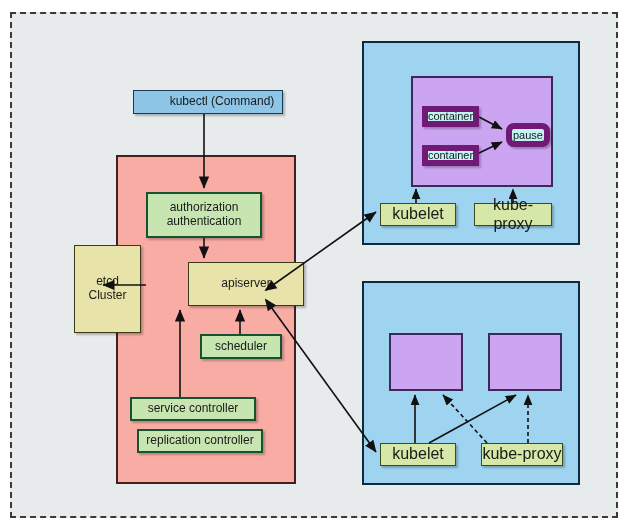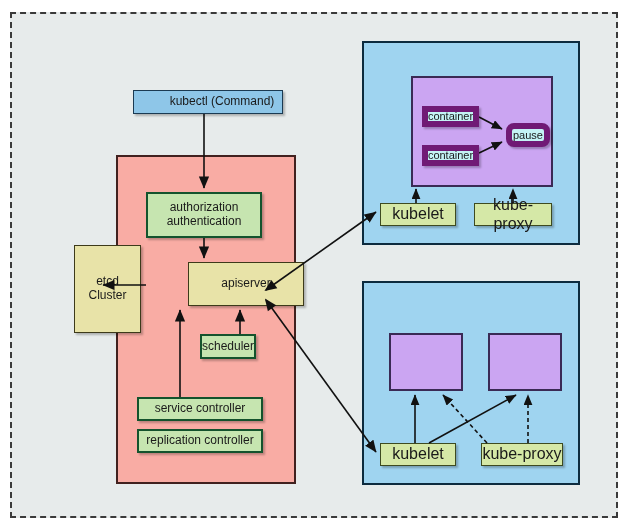--- a/index.html
+++ b/index.html
@@ -136,22 +136,22 @@
     font-size: 11px;
     z-index: 5;
   }
   .shadow { box-shadow: 2px 2px 2px rgba(0,0,0,0.25); }
 
   
   .kubectl  { left: 133px; top: 90px;  width: 150px; height: 24px; padding-left: 28px; }
   .authz    { left: 146px; top: 192px; width: 116px; height: 46px; }
   .apiserver{ left: 146px; top: 262px; width: 116px; height: 44px; }
   .etcd     { left: 32px;  top: 245px; width: 67px;  height: 88px; }
-  .scheduler{ left: 200px; top: 334px; width: 56px;  height: 25px; }
-  .svcctl   { left: 137px; top: 397px; width: 126px; height: 24px; text-align: right; }
+  .scheduler{ left: 200px; top: 334px; width: 82px;  height: 25px; }
+  .svcctl   { left: 130px; top: 397px; width: 126px; height: 24px; text-align: right; }
   .replctl  { left: 137px; top: 429px; width: 126px; height: 24px; }
 
   .kubelet-top   { left: 380px; top: 203px; width: 76px;  height: 23px; }
   .kubeproxy-top { left: 474px; top: 203px; width: 78px;  height: 23px; }
   .kubelet-bot   { left: 380px; top: 443px; width: 76px;  height: 23px; }
   .kubeproxy-bot { left: 481px; top: 443px; width: 82px;  height: 23px; }
 
   .container-1 { left: 422px; top: 106px; width: 57px; height: 21px; }
   .container-2 { left: 422px; top: 145px; width: 57px; height: 21px; }
   .pause       { left: 506px; top: 123px; width: 44px; height: 24px; border-radius: 8px; }

